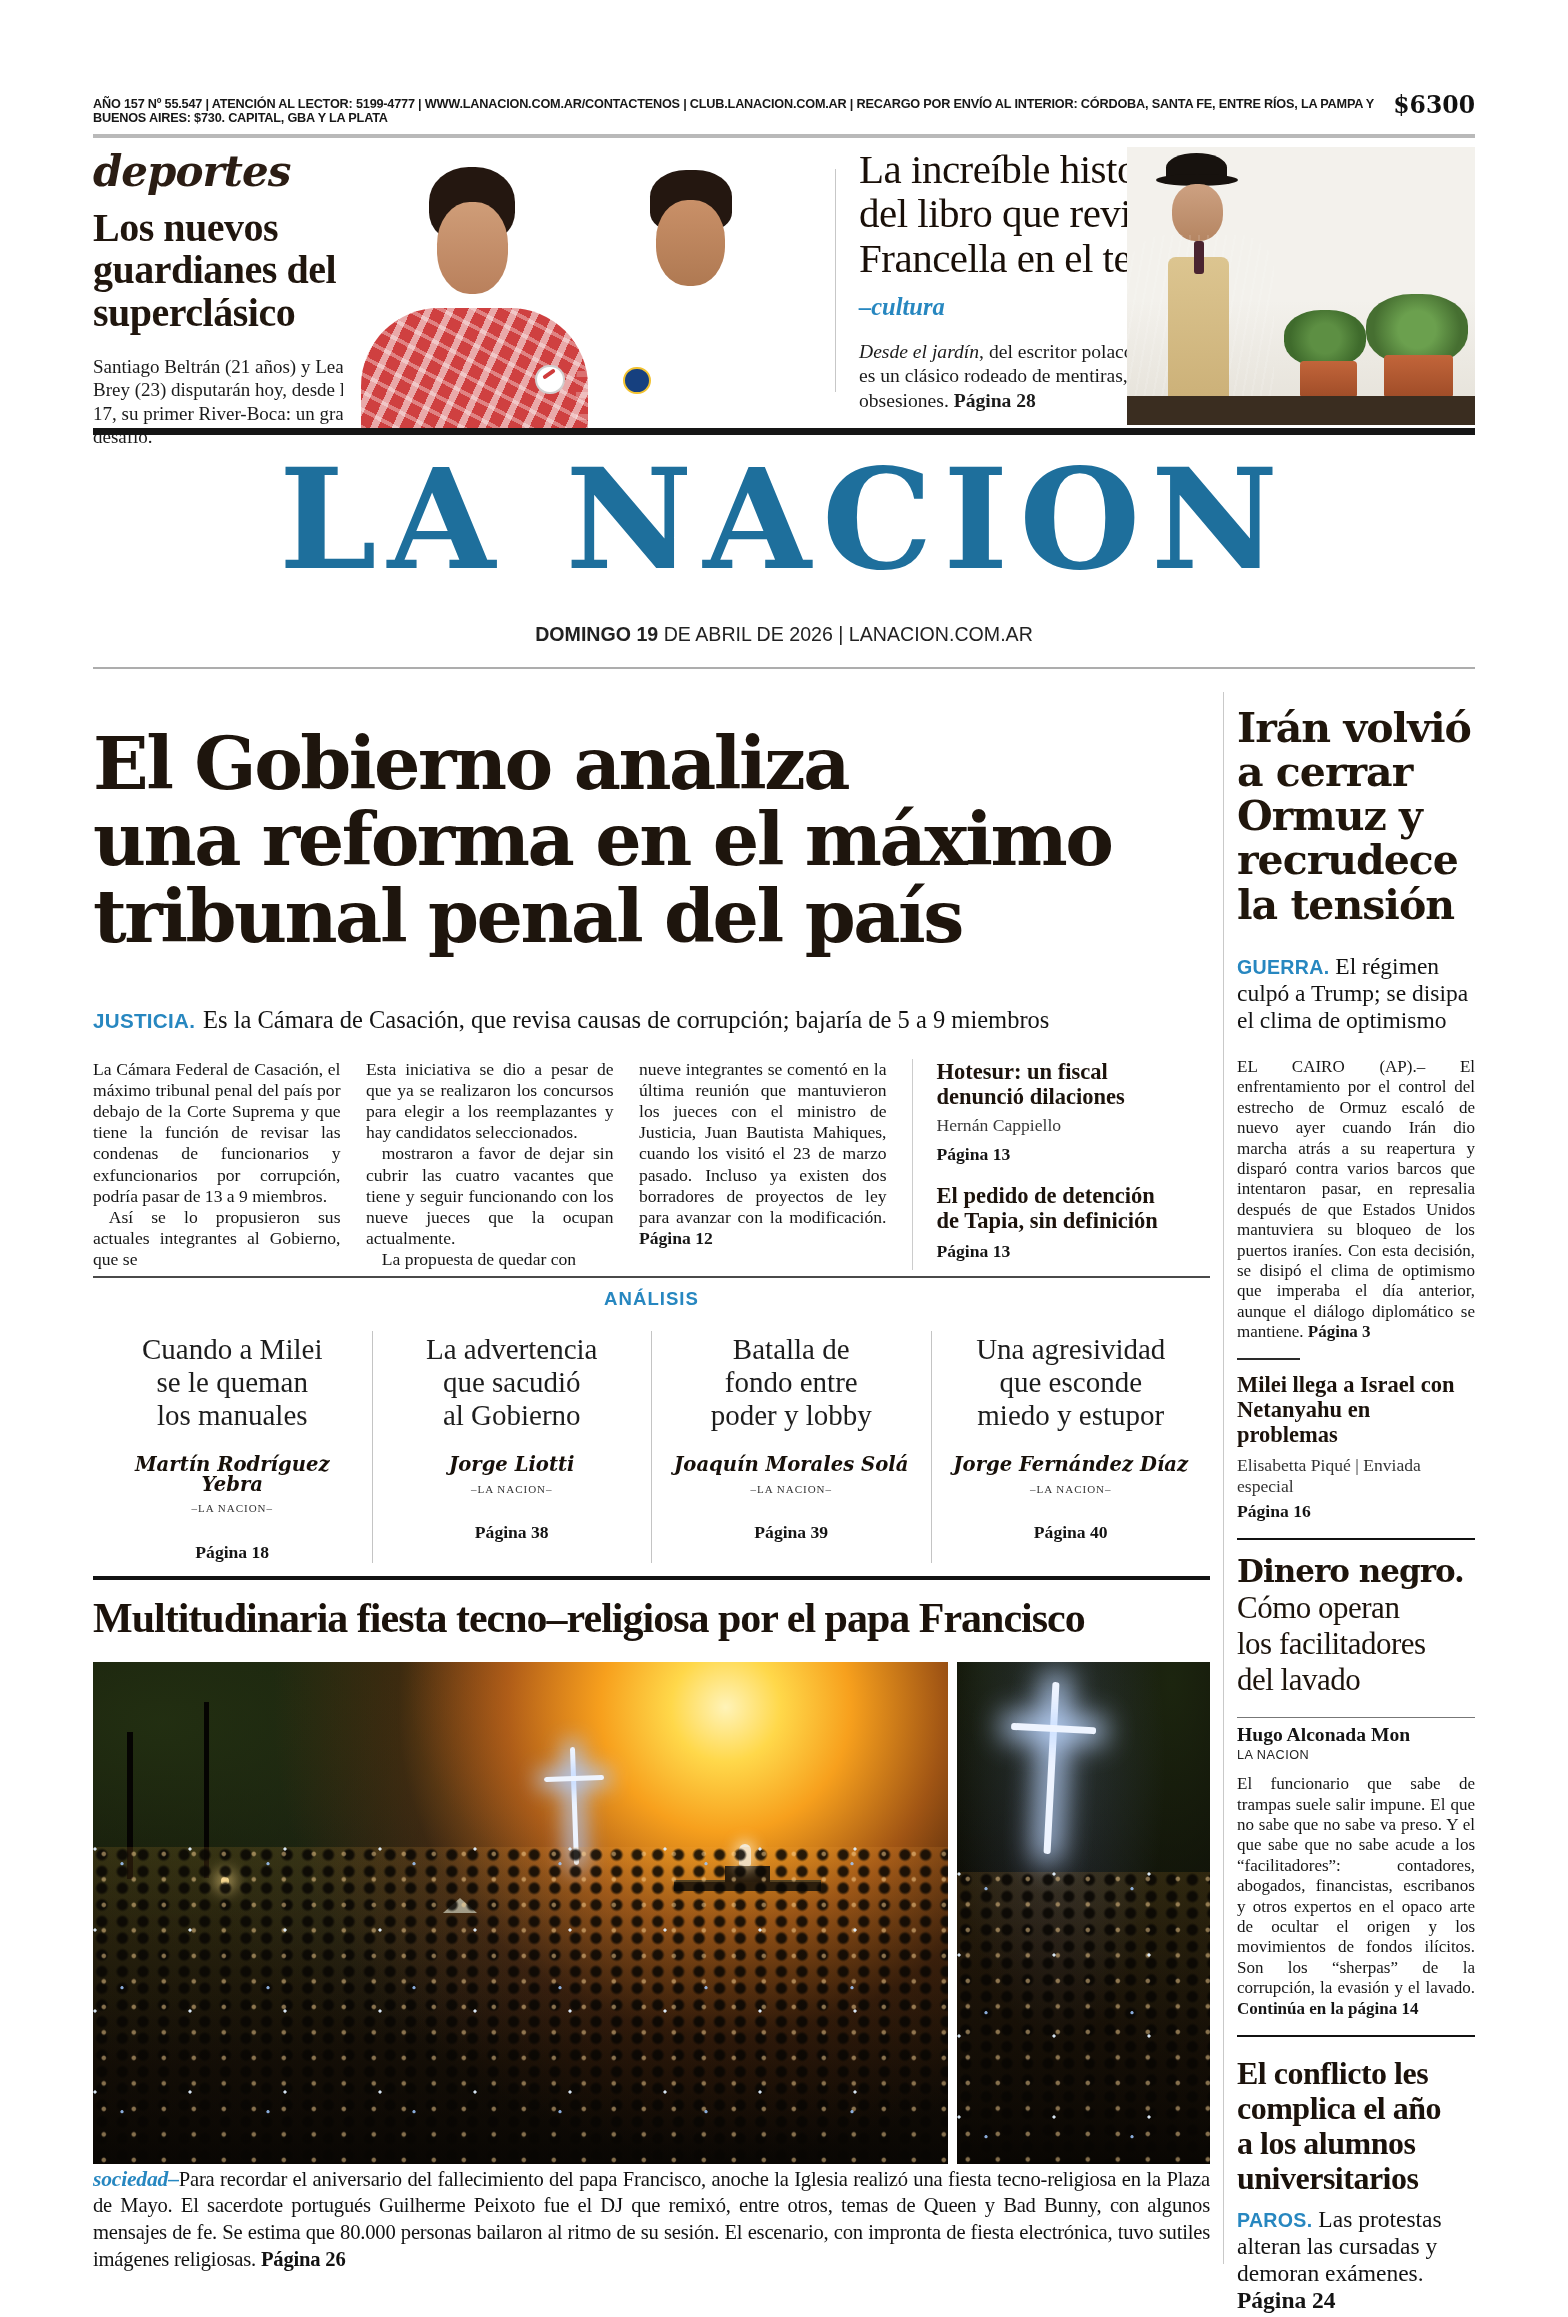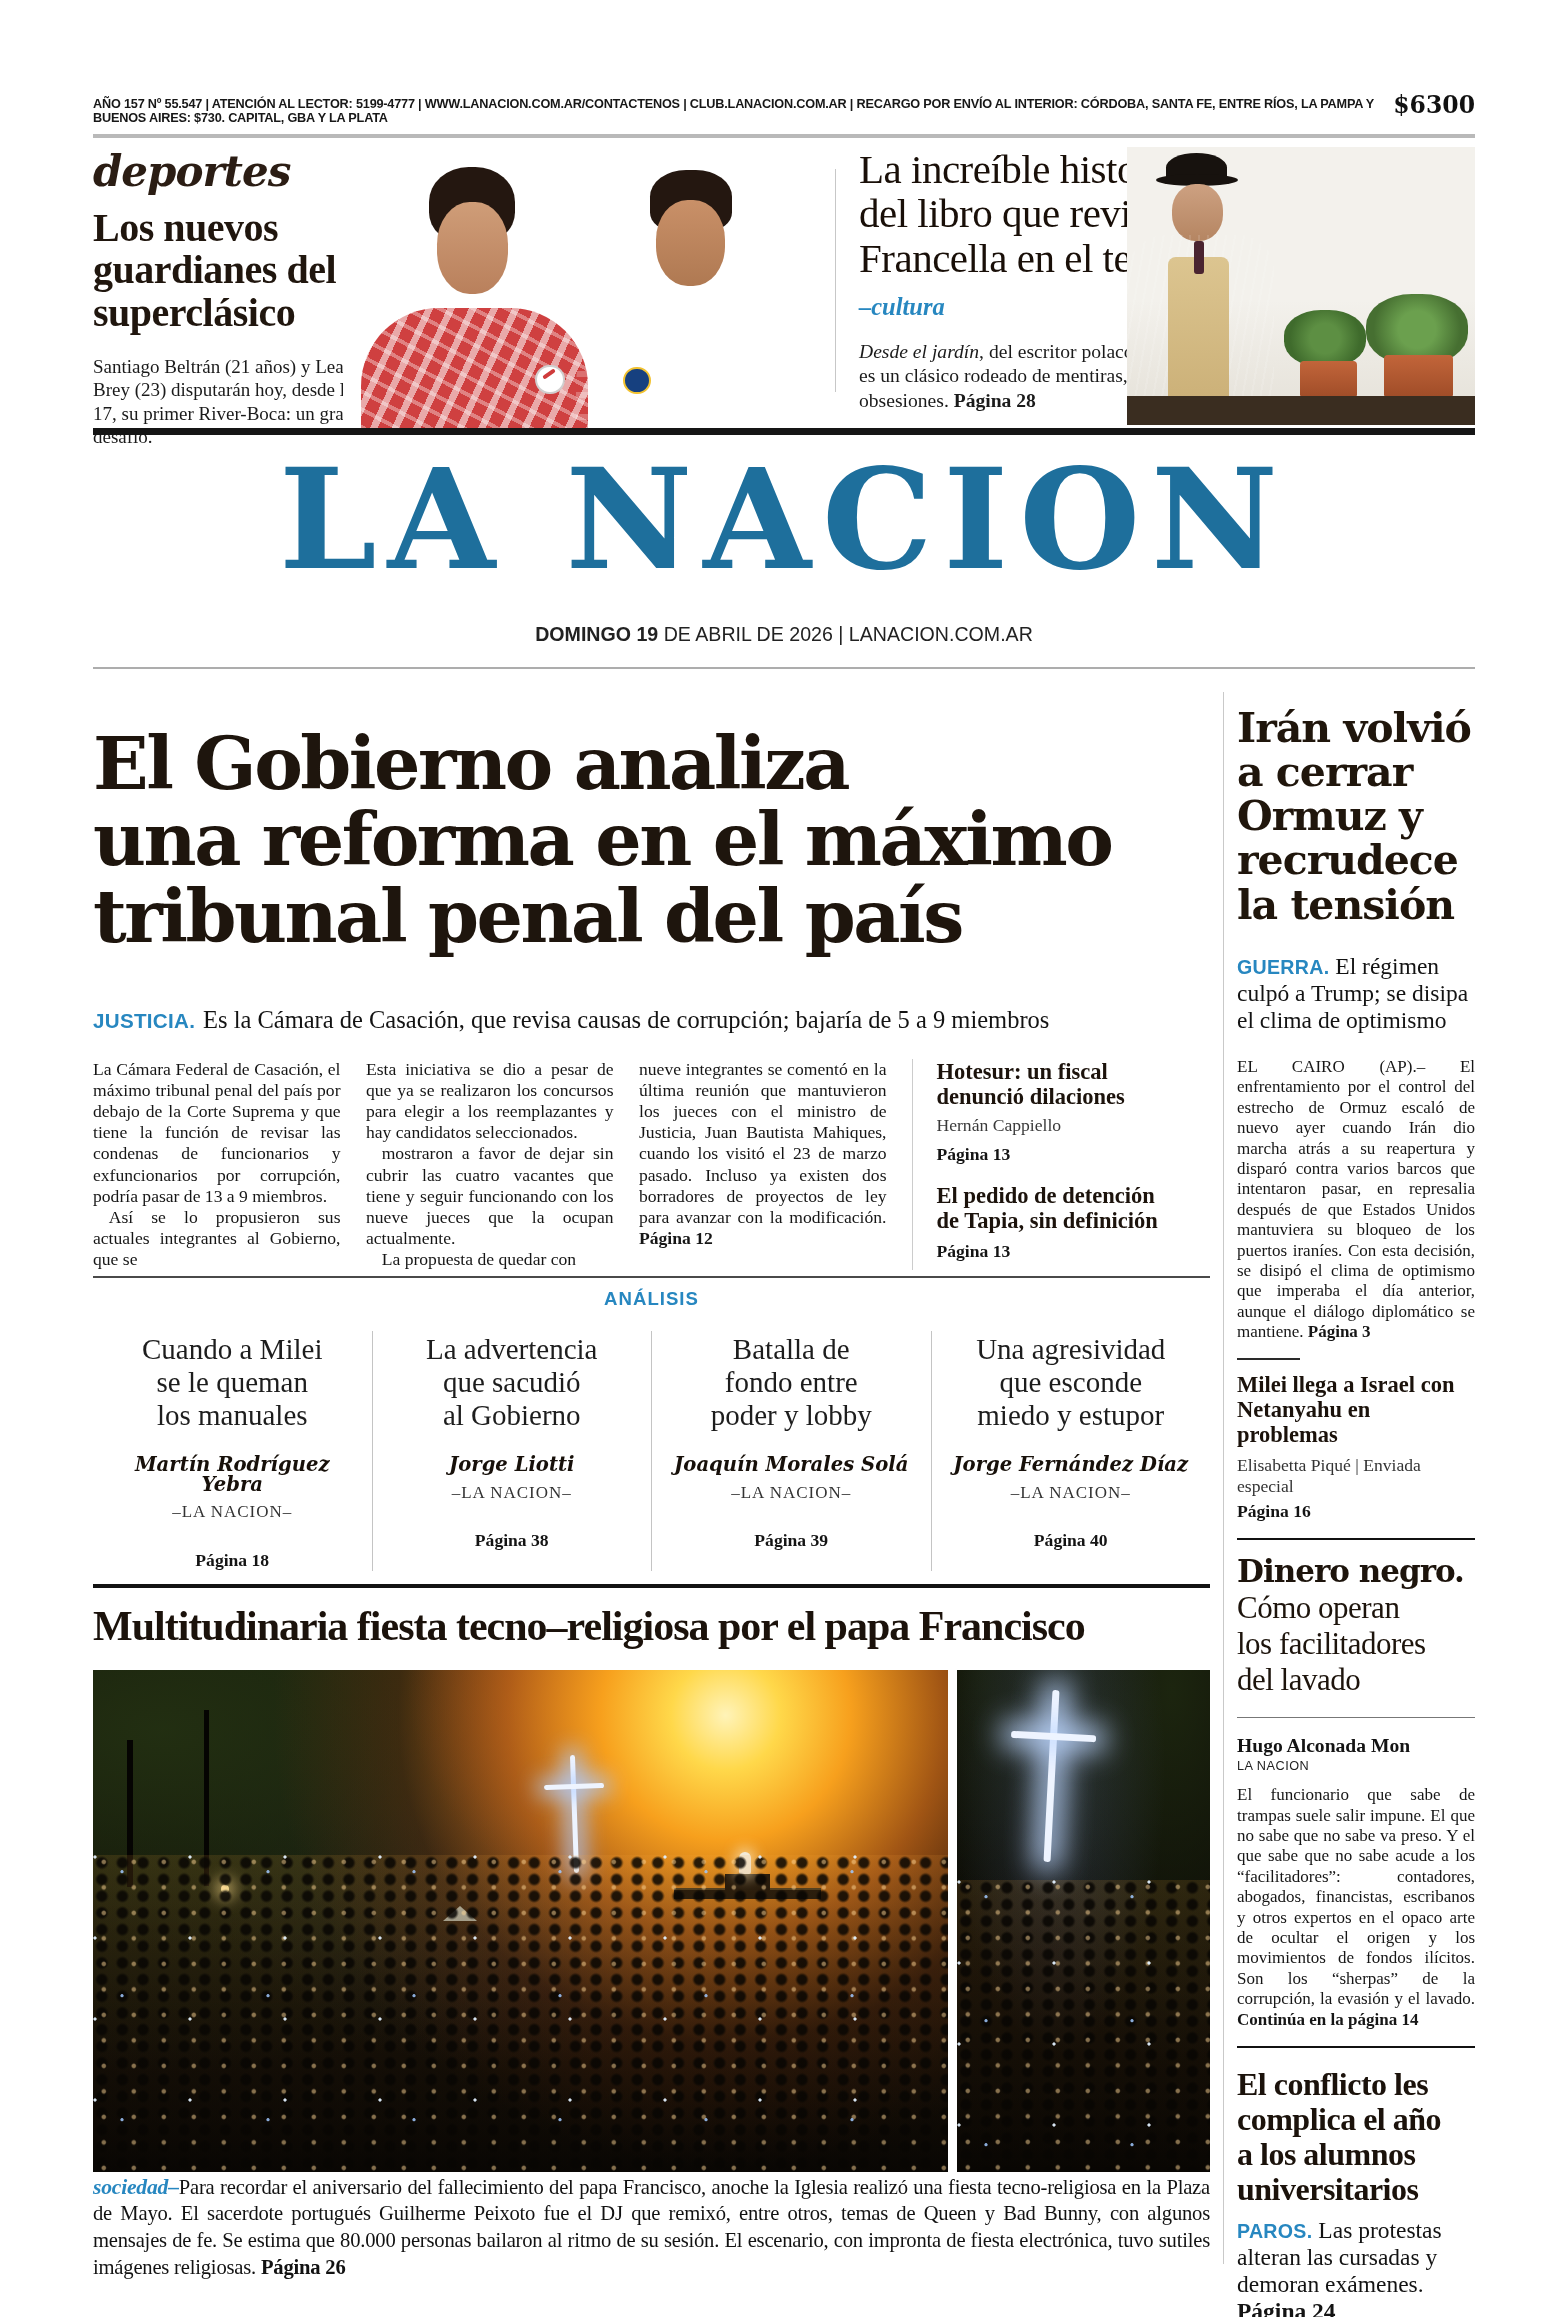--- a/index.html
+++ b/index.html
@@ -71,21 +71,21 @@
   .rule1{margin-top:5.9px;border-top:2px solid #4a4a4a;}
 
   
   .an-header{margin-top:9.8px;text-align:center;font-family:"Liberation Sans",sans-serif;font-weight:700;
      font-size:18.6px;letter-spacing:1px;color:#2787c0;}
   .an-row{margin-top:21.6px;display:flex;}
   .an-item{flex:1;text-align:center;padding:2px 17.6px 0;}
   .an-item+.an-item{border-left:1px solid #c4c4c4;}
   .an-title{font:400 29px/1.13 "Liberation Serif",serif;color:#1d1d1d;}
   .an-author{margin-top:23.5px;font:700 italic 19.6px/1 "DejaVu Serif",serif;color:#17100a;}
-  .an-src{margin-top:7.8px;font-size:17px;letter-spacing:1px;color:#333;}
+  .an-src{margin-top:7.8px;font-size:11px;letter-spacing:1px;color:#333;}
   .an-pg{margin-top:27.4px;font-weight:700;font-size:17.6px;}
 
   .rule2{margin-top:13.7px;border-top:4.9px solid #121212;}
 
   .fiesta-h{margin-top:15.7px;font:700 42px/1.05 "Liberation Serif",serif;letter-spacing:-1px;color:#1b120b;}
 
   
   .photo{margin-top:21.6px;height:502px;display:flex;gap:9.8px;background:#fff;}
   .pane{position:relative;overflow:hidden;}
   .pane.l{width:76.5%;
@@ -140,21 +140,21 @@
   .iran-sub{margin-top:25.5px;}
   .rbody{margin-top:23.5px;font-size:17px;line-height:1.2;text-align:justify;color:#161616;}
   .minirule{margin-top:15.7px;width:63px;border-top:2px solid #2a2a2a;}
   .milei-t{margin-top:11.8px;font:700 22.5px/1.12 "Liberation Serif",serif;color:#1b120b;}
   .milei-by{margin-top:7.8px;font-size:17.6px;color:#333;}
   .milei-pg{margin-top:3.9px;font-weight:700;font-size:17.6px;}
   .rule-dark{margin-top:15.7px;border-top:2.9px solid #111;}
   .dinero-t{margin-top:13.7px;font:400 31px/1.16 "Liberation Serif",serif;letter-spacing:-0.5px;color:#1d140c;}
   .dinero-t .b{display:block;font-weight:700;font-family:"DejaVu Serif",serif;letter-spacing:-1px;}
   .thinrule2{margin-top:19.6px;border-top:1px solid #777;}
-  .dinero-au{margin-top:17px;font:700 19.6px/1.1 "Liberation Serif",serif;}
+  .dinero-au{margin-top:6px;font:700 19.6px/1.1 "Liberation Serif",serif;}
   .dinero-src{margin-top:2.9px;font-family:"Liberation Sans",sans-serif;font-size:12.7px;letter-spacing:0.5px;color:#222;}
   .conflicto-t{margin-top:19px;font:700 32px/1.1 "Liberation Serif",serif;letter-spacing:-0.5px;color:#1b120b;}
   .conflicto-sub{margin-top:9.8px;}
 </style>
 </head>
 <body>
 
 <div class="page">
 
   <div class="abs topbar">

